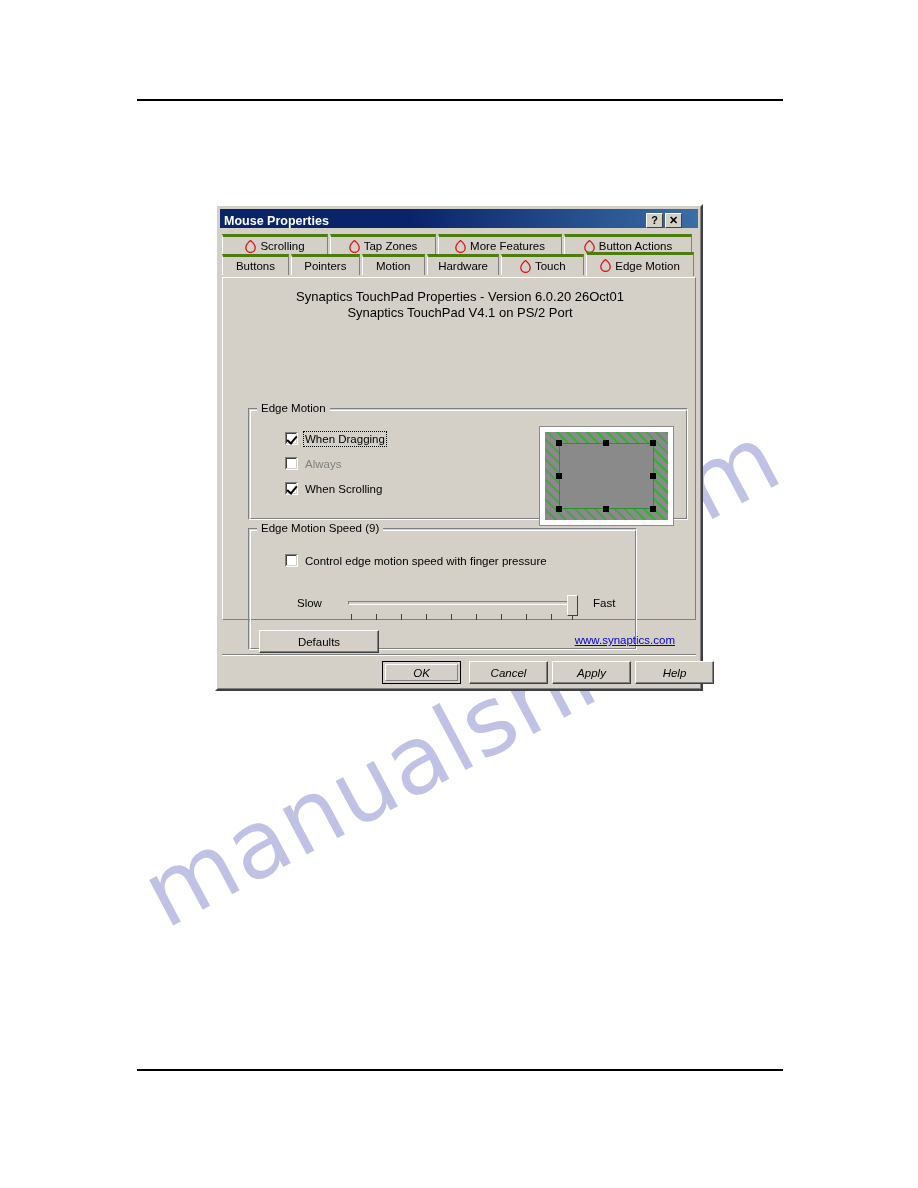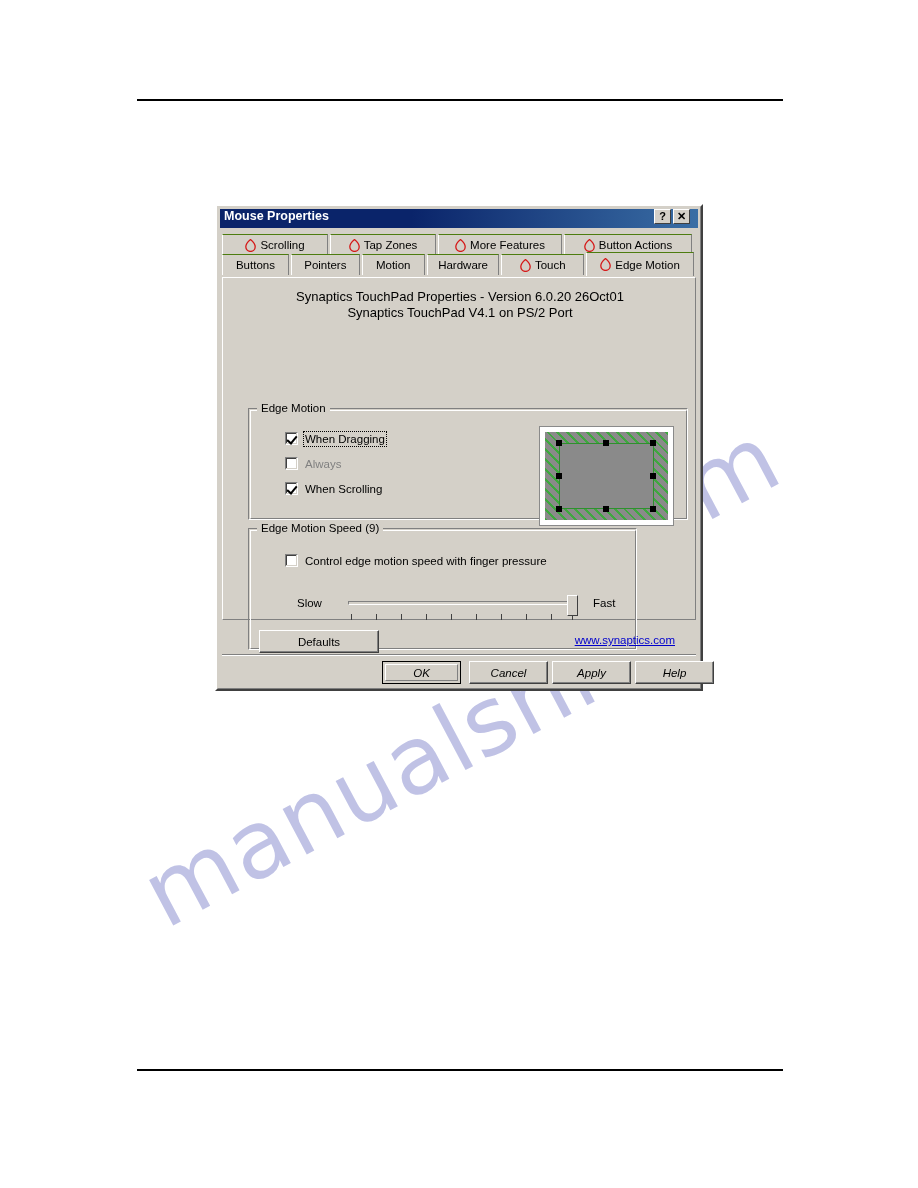--- a/index.html
+++ b/index.html
@@ -70,22 +70,22 @@
     box-sizing: border-box;
   }
 
   
   #titlebar {
     position: absolute;
     left: 3px; top: 3px;
     width: 478px; height: 19px;
     background: linear-gradient(to right, #0a246a 0%, #0a246a 40%, #3a6ea5 100%);
     display: flex;
-    align-items: flex-start;
-    padding: 0 8px 0 4px;
+    align-items: flex-end;
+    padding: 0 16px 0 4px;
     box-sizing: border-box;
   }
   #title-text {
     color: #ffffff;
     font-size: 12.5px;
     font-weight: bold;
     font-family: "Liberation Sans", sans-serif;
     flex: 1;
     letter-spacing: 0px;
   }
@@ -120,21 +120,21 @@
     height: 21px;
     display: flex;
   }
   #tab-row-1 { top: 0px; }
   #tab-row-2 { top: 20px; }
 
   .tab {
     position: relative;
     height: 21px;
     background: #d4d0c8;
-    border-top: 1px solid #4d7c0f;
+    border-top: 3px solid #4d7c0f;
     border-left: 1px solid #ffffff;
     border-right: 1px solid #808080;
     box-sizing: border-box;
     display: flex;
     align-items: center;
     justify-content: center;
     gap: 4px;
     padding: 0 7px;
     font-size: 11.5px;
     color: #000000;

